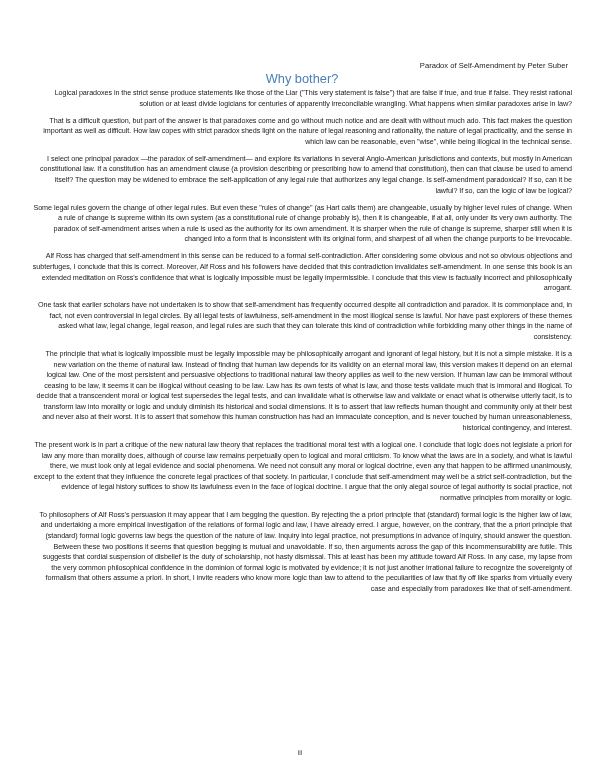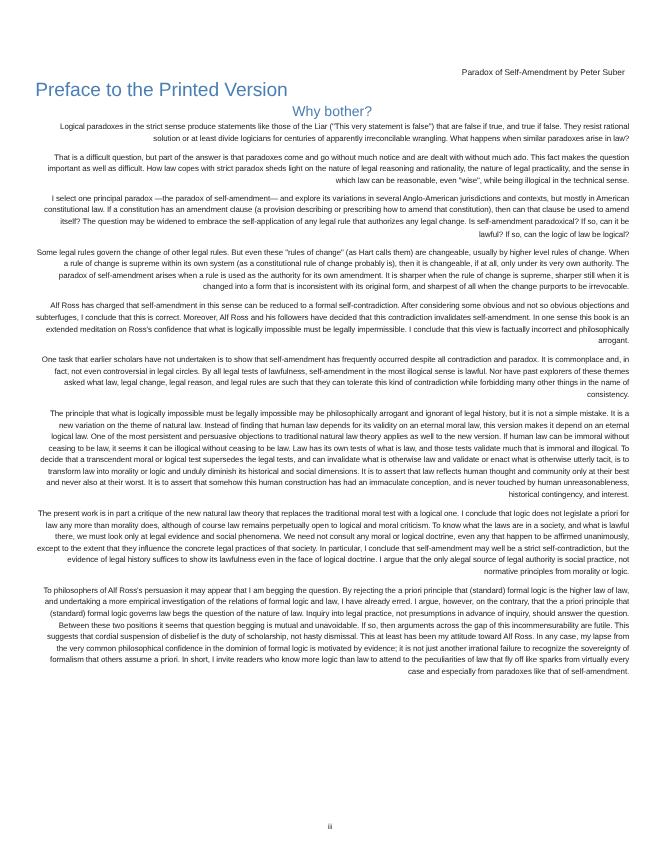--- a/index.html
+++ b/index.html
@@ -31,21 +31,20 @@
     font-family: "Liberation Sans", sans-serif; font-size: 6.5px; color: #333;
   }
 </style>
 </head>
 <body>
 
 <div class="page">
   <div class="running-header">Paradox of Self-Amendment by Peter Suber</div>
 
   <div class="content">
-    <h1>Preface to the Printed Version</h1>
     <h2>Why bother?</h2>
     <p>Logical paradoxes in the strict sense produce statements like those of the Liar ("This very statement is false") that are false if true, and true if false. They resist rational solution or at least divide logicians for centuries of apparently irreconcilable wrangling. What happens when similar paradoxes arise in law?</p>
     <p>That is a difficult question, but part of the answer is that paradoxes come and go without much notice and are dealt with without much ado. This fact makes the question important as well as difficult. How law copes with strict paradox sheds light on the nature of legal reasoning and rationality, the nature of legal practicality, and the sense in which law can be reasonable, even "wise", while being illogical in the technical sense.</p>
     <p>I select one principal paradox —the paradox of self-amendment— and explore its variations in several Anglo-American jurisdictions and contexts, but mostly in American constitutional law. If a constitution has an amendment clause (a provision describing or prescribing how to amend that constitution), then can that clause be used to amend itself? The question may be widened to embrace the self-application of any legal rule that authorizes any legal change. Is self-amendment paradoxical? If so, can it be lawful? If so, can the logic of law be logical?</p>
     <p>Some legal rules govern the change of other legal rules. But even these "rules of change" (as Hart calls them) are changeable, usually by higher level rules of change. When a rule of change is supreme within its own system (as a constitutional rule of change probably is), then it is changeable, if at all, only under its very own authority. The paradox of self-amendment arises when a rule is used as the authority for its own amendment. It is sharper when the rule of change is supreme, sharper still when it is changed into a form that is inconsistent with its original form, and sharpest of all when the change purports to be irrevocable.</p>
     <p>Alf Ross has charged that self-amendment in this sense can be reduced to a formal self-contradiction. After considering some obvious and not so obvious objections and subterfuges, I conclude that this is correct. Moreover, Alf Ross and his followers have decided that this contradiction invalidates self-amendment. In one sense this book is an extended meditation on Ross's confidence that what is logically impossible must be legally impermissible. I conclude that this view is factually incorrect and philosophically arrogant.</p>
     <p>One task that earlier scholars have not undertaken is to show that self-amendment has frequently occurred despite all contradiction and paradox. It is commonplace and, in fact, not even controversial in legal circles. By all legal tests of lawfulness, self-amendment in the most illogical sense is lawful. Nor have past explorers of these themes asked what law, legal change, legal reason, and legal rules are such that they can tolerate this kind of contradiction while forbidding many other things in the name of consistency.</p>
     <p>The principle that what is logically impossible must be legally impossible may be philosophically arrogant and ignorant of legal history, but it is not a simple mistake. It is a new variation on the theme of natural law. Instead of finding that human law depends for its validity on an eternal moral law, this version makes it depend on an eternal logical law. One of the most persistent and persuasive objections to traditional natural law theory applies as well to the new version. If human law can be immoral without ceasing to be law, it seems it can be illogical without ceasing to be law. Law has its own tests of what is law, and those tests validate much that is immoral and illogical. To decide that a transcendent moral or logical test supersedes the legal tests, and can invalidate what is otherwise law and validate or enact what is otherwise utterly tacit, is to transform law into morality or logic and unduly diminish its historical and social dimensions. It is to assert that law reflects human thought and community only at their best and never also at their worst. It is to assert that somehow this human construction has had an immaculate conception, and is never touched by human unreasonableness, historical contingency, and interest.</p>
     <p>The present work is in part a critique of the new natural law theory that replaces the traditional moral test with a logical one. I conclude that logic does not legislate a priori for law any more than morality does, although of course law remains perpetually open to logical and moral criticism. To know what the laws are in a society, and what is lawful there, we must look only at legal evidence and social phenomena. We need not consult any moral or logical doctrine, even any that happen to be affirmed unanimously, except to the extent that they influence the concrete legal practices of that society. In particular, I conclude that self-amendment may well be a strict self-contradiction, but the evidence of legal history suffices to show its lawfulness even in the face of logical doctrine. I argue that the only alegal source of legal authority is social practice, not normative principles from morality or logic.</p>
     <p>To philosophers of Alf Ross's persuasion it may appear that I am begging the question. By rejecting the a priori principle that (standard) formal logic is the higher law of law, and undertaking a more empirical investigation of the relations of formal logic and law, I have already erred. I argue, however, on the contrary, that the a priori principle that (standard) formal logic governs law begs the question of the nature of law. Inquiry into legal practice, not presumptions in advance of inquiry, should answer the question. Between these two positions it seems that question begging is mutual and unavoidable. If so, then arguments across the gap of this incommensurability are futile. This suggests that cordial suspension of disbelief is the duty of scholarship, not hasty dismissal. This at least has been my attitude toward Alf Ross. In any case, my lapse from the very common philosophical confidence in the dominion of formal logic is motivated by evidence; it is not just another irrational failure to recognize the sovereignty of formalism that others assume a priori. In short, I invite readers who know more logic than law to attend to the peculiarities of law that fly off like sparks from virtually every case and especially from paradoxes like that of self-amendment.</p>

